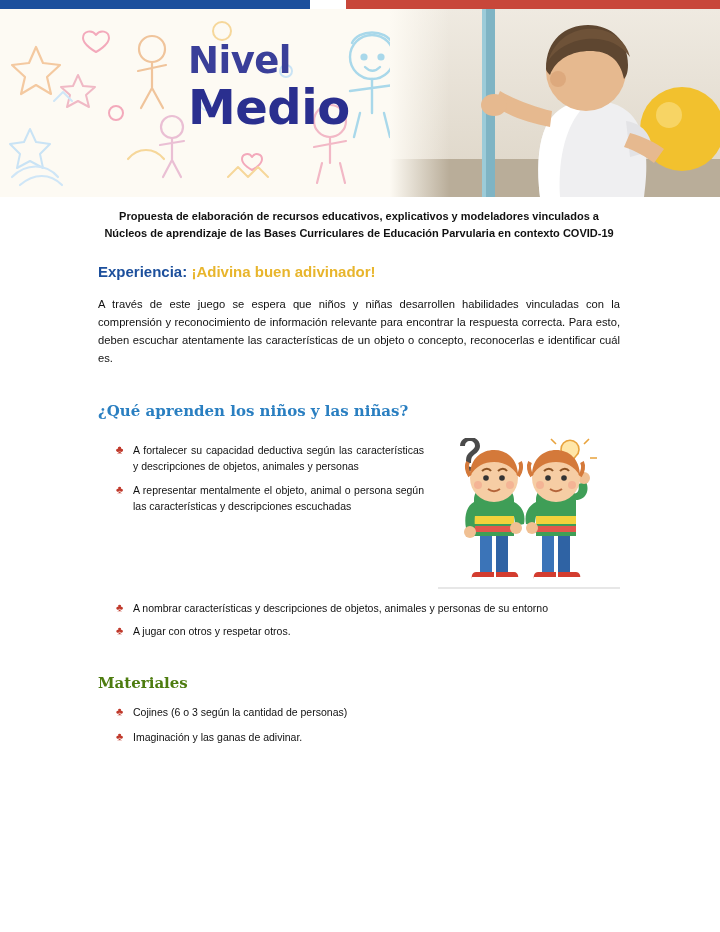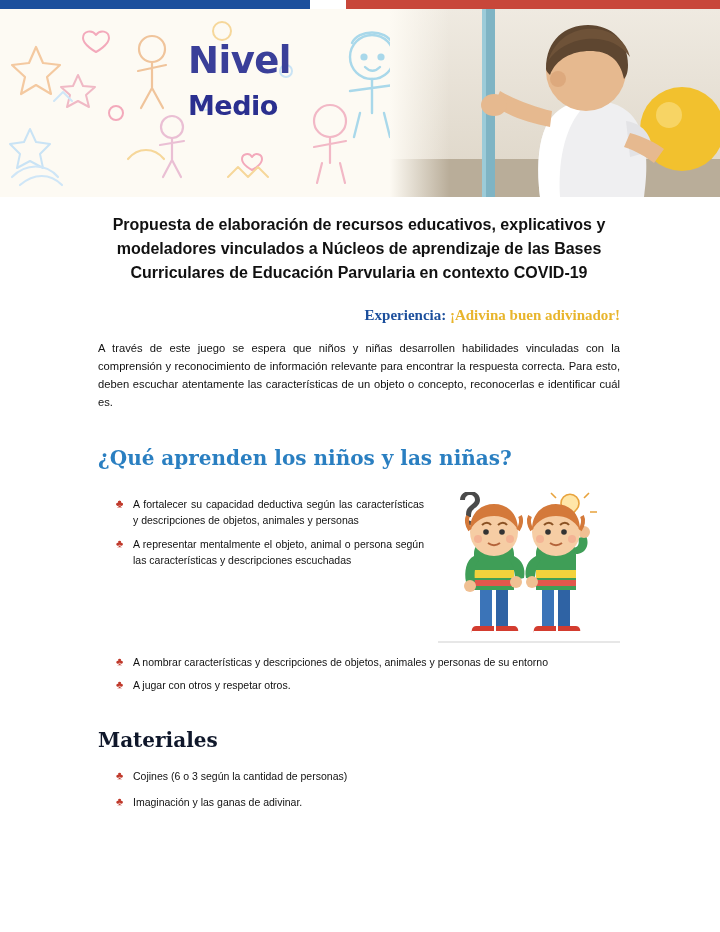--- a/index.html
+++ b/index.html
@@ -65,66 +65,66 @@
     display: block;
     font-family: "DejaVu Sans", sans-serif;
     font-size: 37px;
     font-weight: 700;
     color: #3a3f99;
     letter-spacing: -0.5px;
   }
   .hero-title .l2 {
     display: block;
     font-family: "DejaVu Sans", sans-serif;
-    font-size: 27px;
+    font-size: 48px;
     font-weight: 700;
     color: #2a2f8f;
     letter-spacing: -0.5px;
-    margin-top: 13px;
+    margin-top: 4px;
   }
 
   
   .doc {
     padding: 0 100px 0 98px;
     box-sizing: border-box;
   }
 
   .proposal {
     text-align: center;
-    font-size: 16px;
+    font-size: 11px;
     font-weight: 700;
     line-height: 1.5;
     color: #111111;
   }
 
   .experience {
     margin-top: 22px;
-    text-align: right;
-    font-family: Liberation Serif, serif;
+    text-align: left;
+    font-family: Liberation Sans, sans-serif;
     font-size: 15px;
     font-weight: 700;
   }
   .experience .lbl { color: #1c4f9c; }
   .experience .val { color: #e8b52c; }
 
   .intro {
     font-size: 11.2px;
     line-height: 1.62;
     text-align: justify;
     color: #111111;
   }
 
   .section-title {
     font-family: "DejaVu Serif", serif;
     font-weight: 700;
-    font-size: 20px;
+    font-size: 15px;
     color: #2a7fc1;
     margin-top: 34px;
   }
-  .section-title.purple { color: #0f172a; }
+  .section-title.purple { color: #4d7c0f; }
 
   .content-row {
     display: flex;
     align-items: flex-start;
   }
   .bullets-narrow { width: 338px; }
   .bullets-wide   { width: 100%; }
 
   ul.bullets {
     list-style: none;

